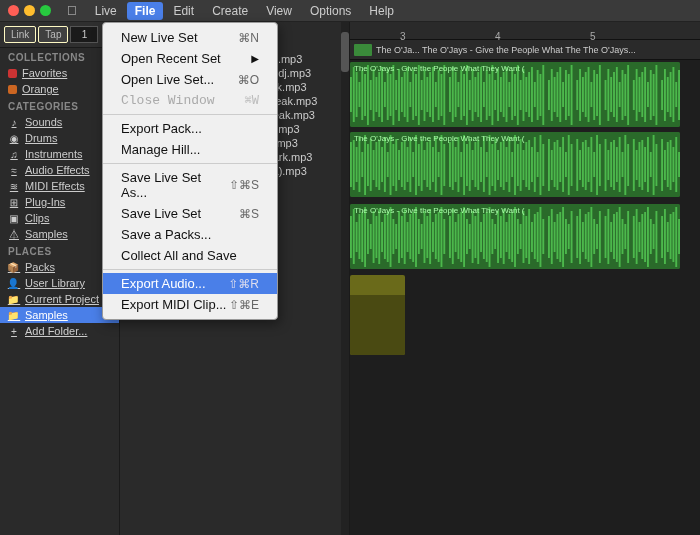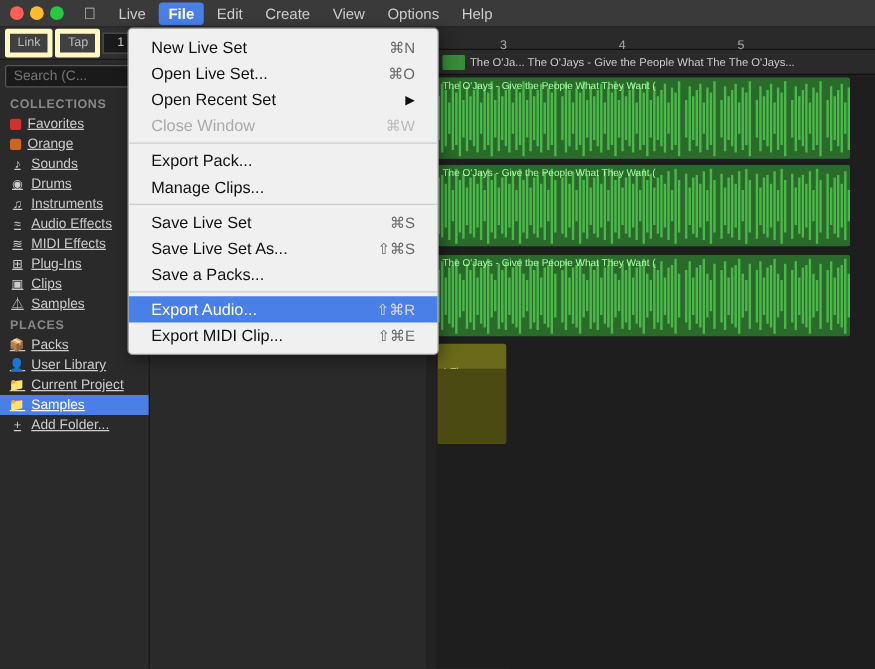--- a/index.html
+++ b/index.html
@@ -73,21 +73,21 @@
       height: 26px;
       background: #2f2f2f;
       display: flex;
       align-items: center;
       padding: 0 4px;
       border-bottom: 1px solid #1a1a1a;
       gap: 2px;
     }
     .link-tap-btn {
       background: #404040;
-      border: 4px solid #fef9c3;
+      border: 1px solid #fef9c3;
       color: #bbb;
       font-size: 10px;
       padding: 2px 6px;
       border-radius: 2px;
       cursor: pointer;
     }
     .bpm-display {
       background: #1a1a1a;
       border: 1px solid #555;
       color: #ccc;
@@ -209,45 +209,44 @@
       height: 513px;
       z-index: 100;
       pointer-events: none;
     }
 
     
     .dropdown-menu {
       position: absolute;
       top: 22px;
       left: 102px;
-      width: 249px;
+      width: 176px;
       background: #f0f0f0;
       border: 1px solid #999;
       border-radius: 4px;
       box-shadow: 2px 4px 12px rgba(0,0,0,0.4);
       padding: 4px 0;
       pointer-events: all;
       color: #111;
-      text-align: center;
     }
 
     .menu-item {
       padding: 3px 18px;
       font-size: 13px;
       color: #111;
       display: flex;
       justify-content: space-between;
       align-items: center;
       cursor: pointer;
     }
     .menu-item.active {
       background: #4a7fe8;
       color: white;
     }
-    .menu-item.disabled { color: #aaa; }
+    .menu-item.disabled { color: #aaa; font-family: Liberation Mono, monospace; }
     .menu-item .shortcut {
       color: #666;
       font-size: 12px;
     }
     .menu-item.active .shortcut { color: #dde; }
     .menu-item.disabled .shortcut { color: #bbb; }
 
     .menu-separator {
       height: 1px;
       background: #ccc;
@@ -280,34 +279,32 @@
 <div class="main-layout">
 
   <div class="sidebar">
 
     <div class="link-tap-bar">
       <button class="link-tap-btn">Link</button>
       <button class="link-tap-btn">Tap</button>
       <div class="bpm-display">1</div>
     </div>
 
-    <div class="search-bar">
-      <input class="search-input" type="text" placeholder="Search (C..." style="">
-    </div>
 
     <div class="section-header">Collections</div>
     <div class="sidebar-item">
       <div class="color-dot dot-red"></div>
       <span>Favorites</span>
     </div>
     <div class="sidebar-item">
       <div class="color-dot dot-orange"></div>
       <span>Orange</span>
     </div>
 
+    <div class="section-header">Categories</div>
     <div class="sidebar-item">
       <span class="icon-small">♪</span>
       <span>Sounds</span>
     </div>
     <div class="sidebar-item">
       <span class="icon-small">◉</span>
       <span>Drums</span>
     </div>
     <div class="sidebar-item">
       <span class="icon-small">♫</span>
@@ -799,49 +796,52 @@
   </div>
 </div>
 
 <div class="menu-overlay">
   <div class="dropdown-menu">
     <div class="menu-item">
       <span>New Live Set</span>
       <span class="shortcut">⌘N</span>
     </div>
     <div class="menu-item">
+      <span>Open Recent Set</span>
+      <span class="submenu-arrow">▶</span>
+    </div>
+    <div class="menu-item">
       <span>Open Live Set...</span>
       <span class="shortcut">⌘O</span>
-    </div>
-    <div class="menu-item">
-      <span>Open Recent Set</span>
-      <span class="submenu-arrow">▶</span>
     </div>
     <div class="menu-item disabled">
       <span>Close Window</span>
       <span class="shortcut">⌘W</span>
     </div>
     <div class="menu-separator"></div>
     <div class="menu-item">
       <span>Export Pack...</span>
     </div>
     <div class="menu-item">
-      <span>Manage Clips...</span>
+      <span>Manage Hill...</span>
     </div>
     <div class="menu-separator"></div>
+    <div class="menu-item">
+      <span>Save Live Set As...</span>
+      <span class="shortcut">⇧⌘S</span>
+    </div>
     <div class="menu-item">
       <span>Save Live Set</span>
       <span class="shortcut">⌘S</span>
     </div>
     <div class="menu-item">
-      <span>Save Live Set As...</span>
-      <span class="shortcut">⇧⌘S</span>
-    </div>
-    <div class="menu-item">
       <span>Save a Packs...</span>
+    </div>
+    <div class="menu-item">
+      <span>Collect All and Save</span>
     </div>
     <div class="menu-separator"></div>
     <div class="menu-item active">
       <span>Export Audio...</span>
       <span class="shortcut">⇧⌘R</span>
     </div>
     <div class="menu-item">
       <span>Export MIDI Clip...</span>
       <span class="shortcut">⇧⌘E</span>
     </div>

